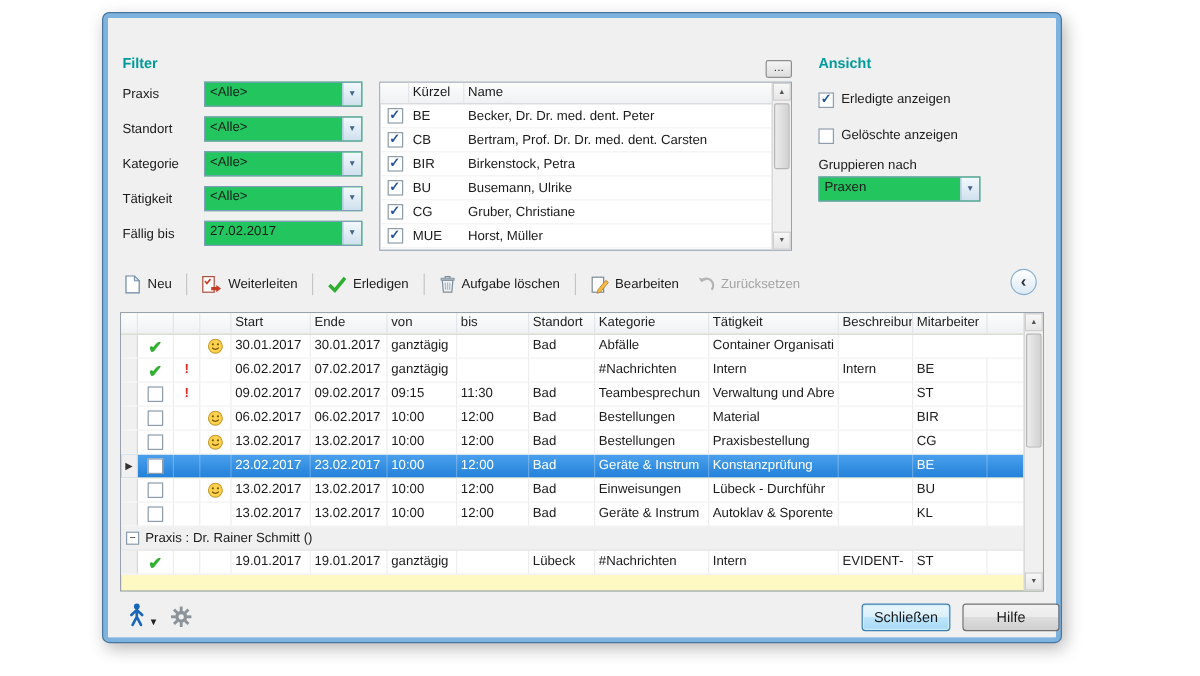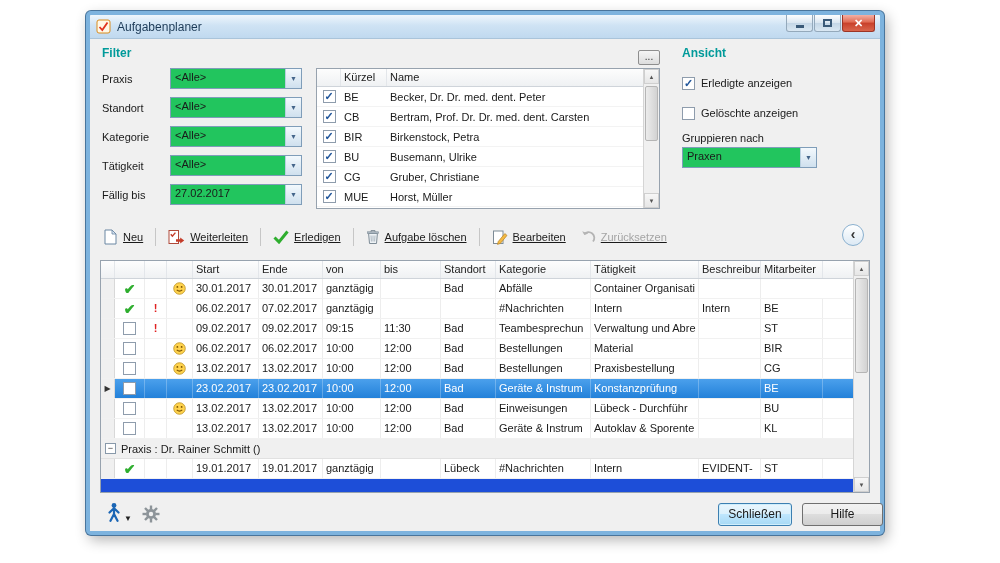--- a/index.html
+++ b/index.html
@@ -46,30 +46,30 @@
   .cbx{display:inline-block;width:13px;height:13px;border:1px solid #8e9cac;background:#fff;font-size:11px;line-height:11px;
        text-align:center;color:#21569b;font-weight:bold;}
   .more-btn{position:absolute;left:548px;top:11px;width:22px;height:15px;border:1px solid #8e8e8e;border-radius:2px;
             background:linear-gradient(#f5f5f5,#ddd);font-size:10px;line-height:11px;text-align:center;color:#333;}
 
   .a-checks{position:absolute;left:592px;top:34px;width:190px;}
   .a-row{display:flex;align-items:center;gap:6px;height:20px;margin-bottom:10px;}
   #grp-label{position:absolute;left:592px;top:93px;}
   #grp-combo{position:absolute;left:592px;top:108px;width:135px;display:flex;}
 
-  .toolbar{position:absolute;left:10px;top:185px;height:26px;display:flex;align-items:center;gap:9px;text-decoration:underline;}
+  .toolbar{position:absolute;left:10px;top:185px;height:26px;display:flex;align-items:center;gap:9px;}
   .tb-item{display:flex;align-items:center;gap:5px;padding:2px 3px;}
   .tb-icon{display:flex;align-items:center;}
   .tb-item.disabled .tb-label{color:#a4a4a4;}
   .tb-sep{width:1px;height:18px;background:#c6c6c6;}
   .collapse{position:absolute;left:752px;top:185px;width:22px;height:22px;border-radius:50%;border:1px solid #8ab0cf;
             background:linear-gradient(#fff,#dce9f4);display:flex;align-items:center;justify-content:center;
             font-size:14px;color:#333;font-weight:bold;line-height:1;padding-bottom:2px;}
 
-  .grid{position:absolute;left:10px;top:221px;width:770px;height:233px;border:1px solid #97a2ae;background:#1d4ed8;}
+  .grid{position:absolute;left:10px;top:221px;width:770px;height:233px;border:1px solid #97a2ae;background:#fef9c3;}
   .ghead{display:flex;height:18px;background:linear-gradient(#fdfdfd,#eff1f3);border-bottom:1px solid #cfd4da;margin-right:16px;}
   .hcell{flex:none;line-height:17px;padding:0 3px;border-right:1px solid #e3e6ea;overflow:hidden;white-space:nowrap;color:#222;}
   .hcell.fill{flex:1;border-right:none;}
   .gbody{position:absolute;left:0;top:18px;right:16px;bottom:0;overflow:hidden;}
   .trow{display:flex;height:20px;background:#fff;border-bottom:1px solid #f1f1f1;}
   .cell{flex:none;line-height:19px;padding:0 3px;border-right:1px solid #ededed;overflow:hidden;white-space:nowrap;}
   .cell.fill{flex:1;border-right:none;}
   .c-marker{background:#f0f0f0;border-right:1px solid #d8d8d8;padding:0;text-align:center;font-size:8px;color:#444;}
   .c-check{display:flex;align-items:center;justify-content:center;padding:0;}
   .c-prio{text-align:center;color:#e02222;font-weight:bold;}
@@ -97,38 +97,20 @@
 
   .foot-icon{position:absolute;display:flex;align-items:flex-end;}
   #person-ic{left:14px;top:463px;}
   #person-ic .dd{font-size:8px;color:#222;margin-left:1px;}
   #gear-ic{left:52px;top:466px;}
 </style>
 </head>
 <body>
 
 <div class="window">
-  <div class="titlebar">
-    <span style="display:flex;">
-      <svg width="15" height="15" viewBox="0 0 15 15">
-          <rect x="1" y="1" width="13" height="13" rx="2" fill="#fff8e8" stroke="#d98c1f"></rect>
-          <path d="M3.5 8l2.8 3L11.5 3.5" stroke="#e1331f" stroke-width="1.8" fill="none"></path>
-        </svg>
-    </span>
-    <span class="title-text">Aufgabenplaner</span>
-    <div class="cap-group">
-      <div class="cap">
-          <span class="minbar"></span>
-        </div>
-      <div class="cap">
-          <span class="maxbox"></span>
-        </div>
-      <div class="cap close">✕</div>
-    </div>
-  </div>
 
   <div class="client">
     <div class="sec-head" id="filter-head">Filter</div>
     <div class="filters" id="filter-rows">
         <div class="f-row">
           <span class="f-label">Praxis</span>
           <div class="combo">
             <span class="val">&lt;Alle&gt;</span>
             <span class="cbtn">▼</span>
           </div>

